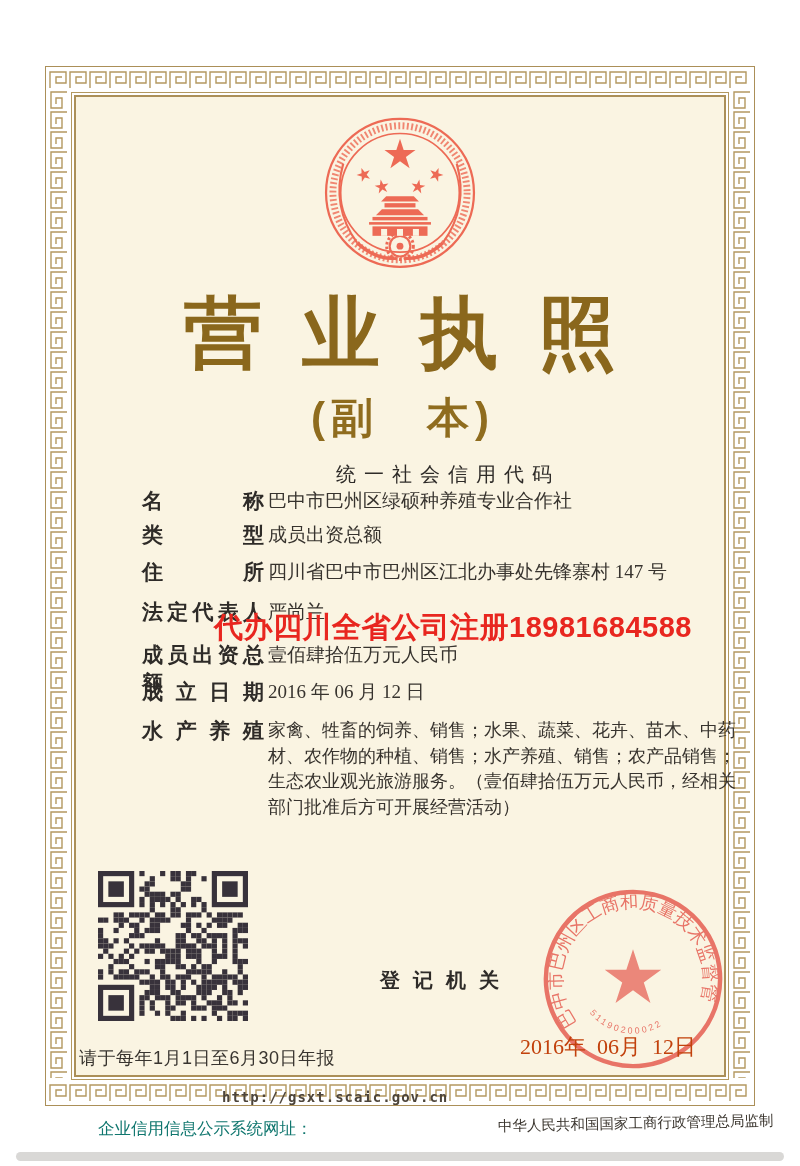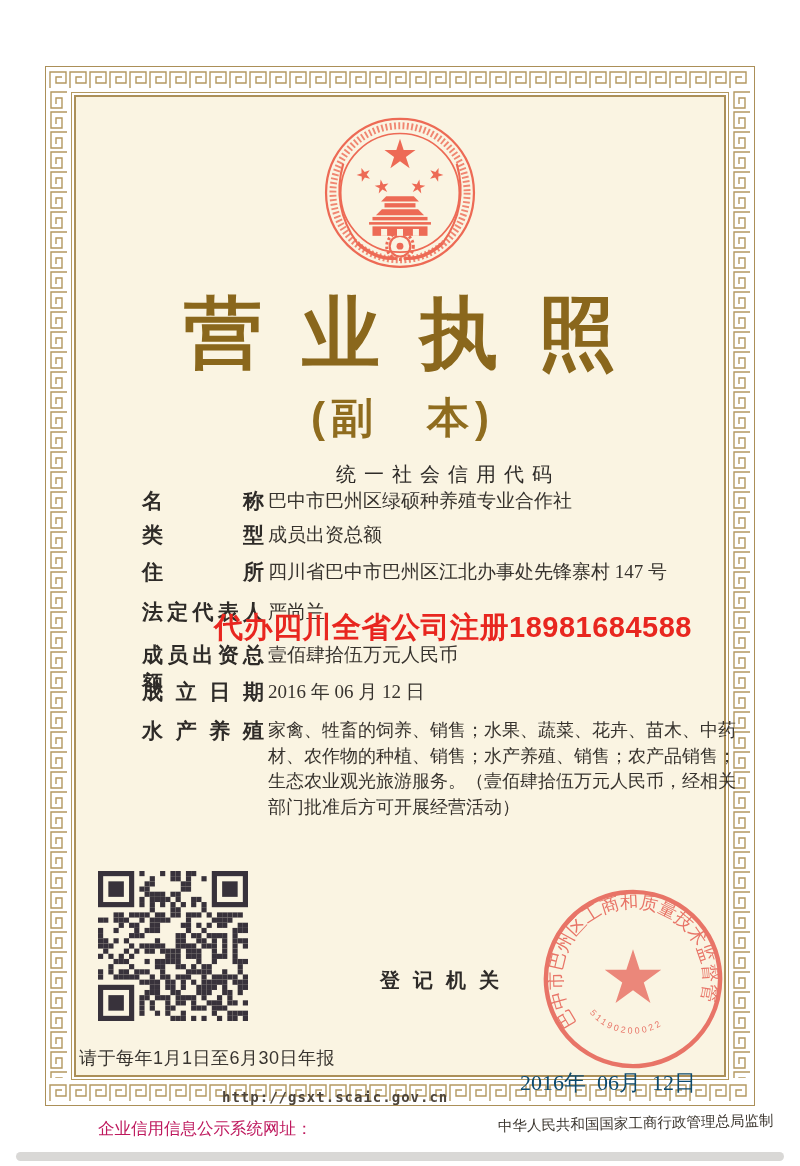--- a/index.html
+++ b/index.html
@@ -41,25 +41,25 @@
   
   .watermark{left:214px;top:608px;font-size:29px;font-weight:600;color:#e8261f;
              white-space:nowrap;letter-spacing:0.5px;z-index:5;}
 
   
   .qr{left:98px;top:871px;width:150px;height:150px;}
   .reg-label{left:380px;top:967px;font-weight:bold;font-size:20px;color:#2e2b28;
              letter-spacing:13px;white-space:nowrap;}
   .seal{left:534px;top:880px;width:198px;height:198px;z-index:1;opacity:.8;}
   .issue-date{left:520px;top:1032px;font-family:"Liberation Serif",serif;
-              font-size:22px;color:#0c4a6e;white-space:pre;z-index:2;margin-top:36px;}
+              font-size:22px;color:#c2410c;white-space:pre;z-index:2;}
   .annual-note{left:79px;top:1046px;font-size:18px;color:#38342f;letter-spacing:0.5px;}
   .border-url{left:222px;top:1089px;font-family:"DejaVu Sans Mono",monospace;
               font-size:14px;font-weight:bold;color:#4c443a;letter-spacing:1px;z-index:3;}
-  .footer-left{left:98px;top:1118px;font-size:16.5px;color:#be185d;}
+  .footer-left{left:98px;top:1118px;font-size:16.5px;color:#0f766e;}
   .footer-right{left:498px;top:1114px;font-size:14.5px;color:#3b362f;
                 transform:rotate(-1.2deg);white-space:nowrap;}
   .scan-strip{left:16px;top:1152px;width:768px;height:9px;background:#d2d1cf;
               border-radius:5px;opacity:.85;}
 </style>
 </head>
 <body>
 
 <div class="frame">
   <svg class="gk gk-top" width="700" height="21">

